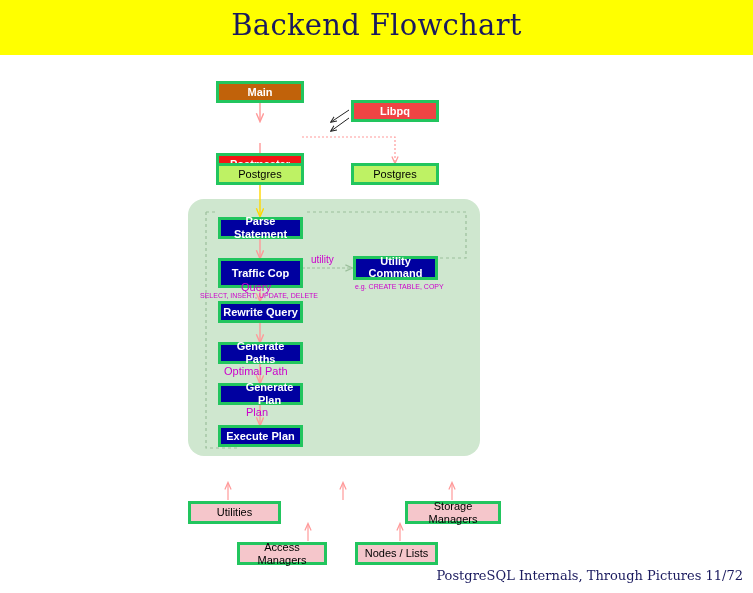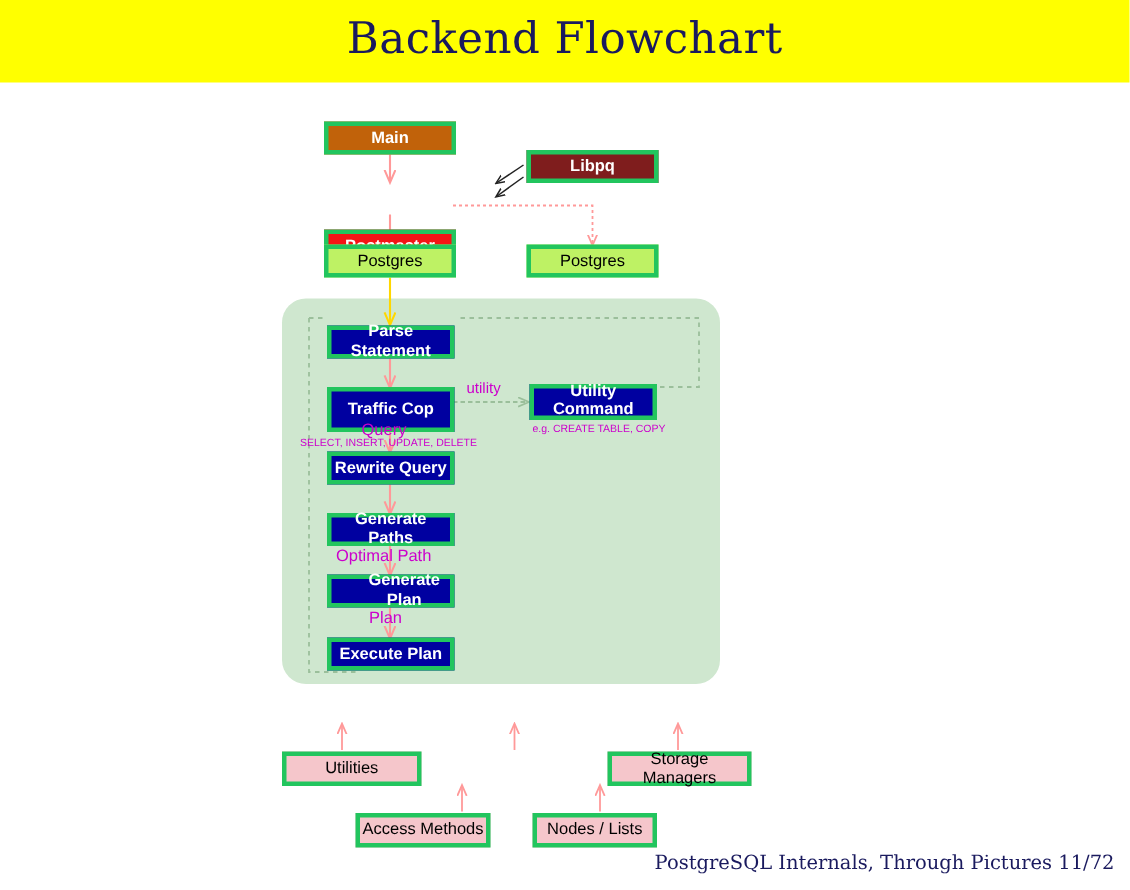--- a/index.html
+++ b/index.html
@@ -63,21 +63,21 @@
     background: #c1620a;
     color: #ffffff;
     font-weight: bold;
   }
   .node.postmaster {
     background: #f41515;
     color: #ffffff;
     font-weight: bold;
   }
   .node.libpq {
-    background: #7f1d1d;
+    background: #ef4444;
     color: #ffffff;
     font-weight: bold;
   }
   .node.postgres {
     background: #bef264;
     color: #000000;
   }
   .node.blue {
     background: #0000a0;
     color: #ffffff;
@@ -203,21 +203,21 @@
 
   <div class="node blue" style="left:218px; top:383px; width:85px; height:22px;padding-left:18px;">Generate Plan</div>
 
   <div class="node blue" style="left:218px; top:425px; width:85px; height:22px;">Execute Plan</div>
 
   <div class="node pink" style="left:188px; top:501px; width:93px; height:23px;">Utilities</div>
 
 
   <div class="node pink" style="left:405px; top:501px; width:96px; height:23px;">Storage Managers</div>
 
-  <div class="node pink" style="left:237px; top:542px; width:90px; height:23px;">Access Methods</div>
+  <div class="node pink" style="left:237px; top:542px; width:90px; height:23px;">Access Managers</div>
 
   <div class="node pink" style="left:355px; top:542px; width:83px; height:23px;">Nodes / Lists</div>
 
   <div class="lbl" style="left:311px; top:254px;">utility</div>
 
   <div class="lbl serif" style="left:241px; top:281px;">Query</div>
 
   <div class="lbl small" style="left:200px; top:292px;">SELECT, INSERT, UPDATE, DELETE</div>
 
   <div class="lbl small" style="left:355px; top:283px;">e.g. CREATE TABLE, COPY</div>

